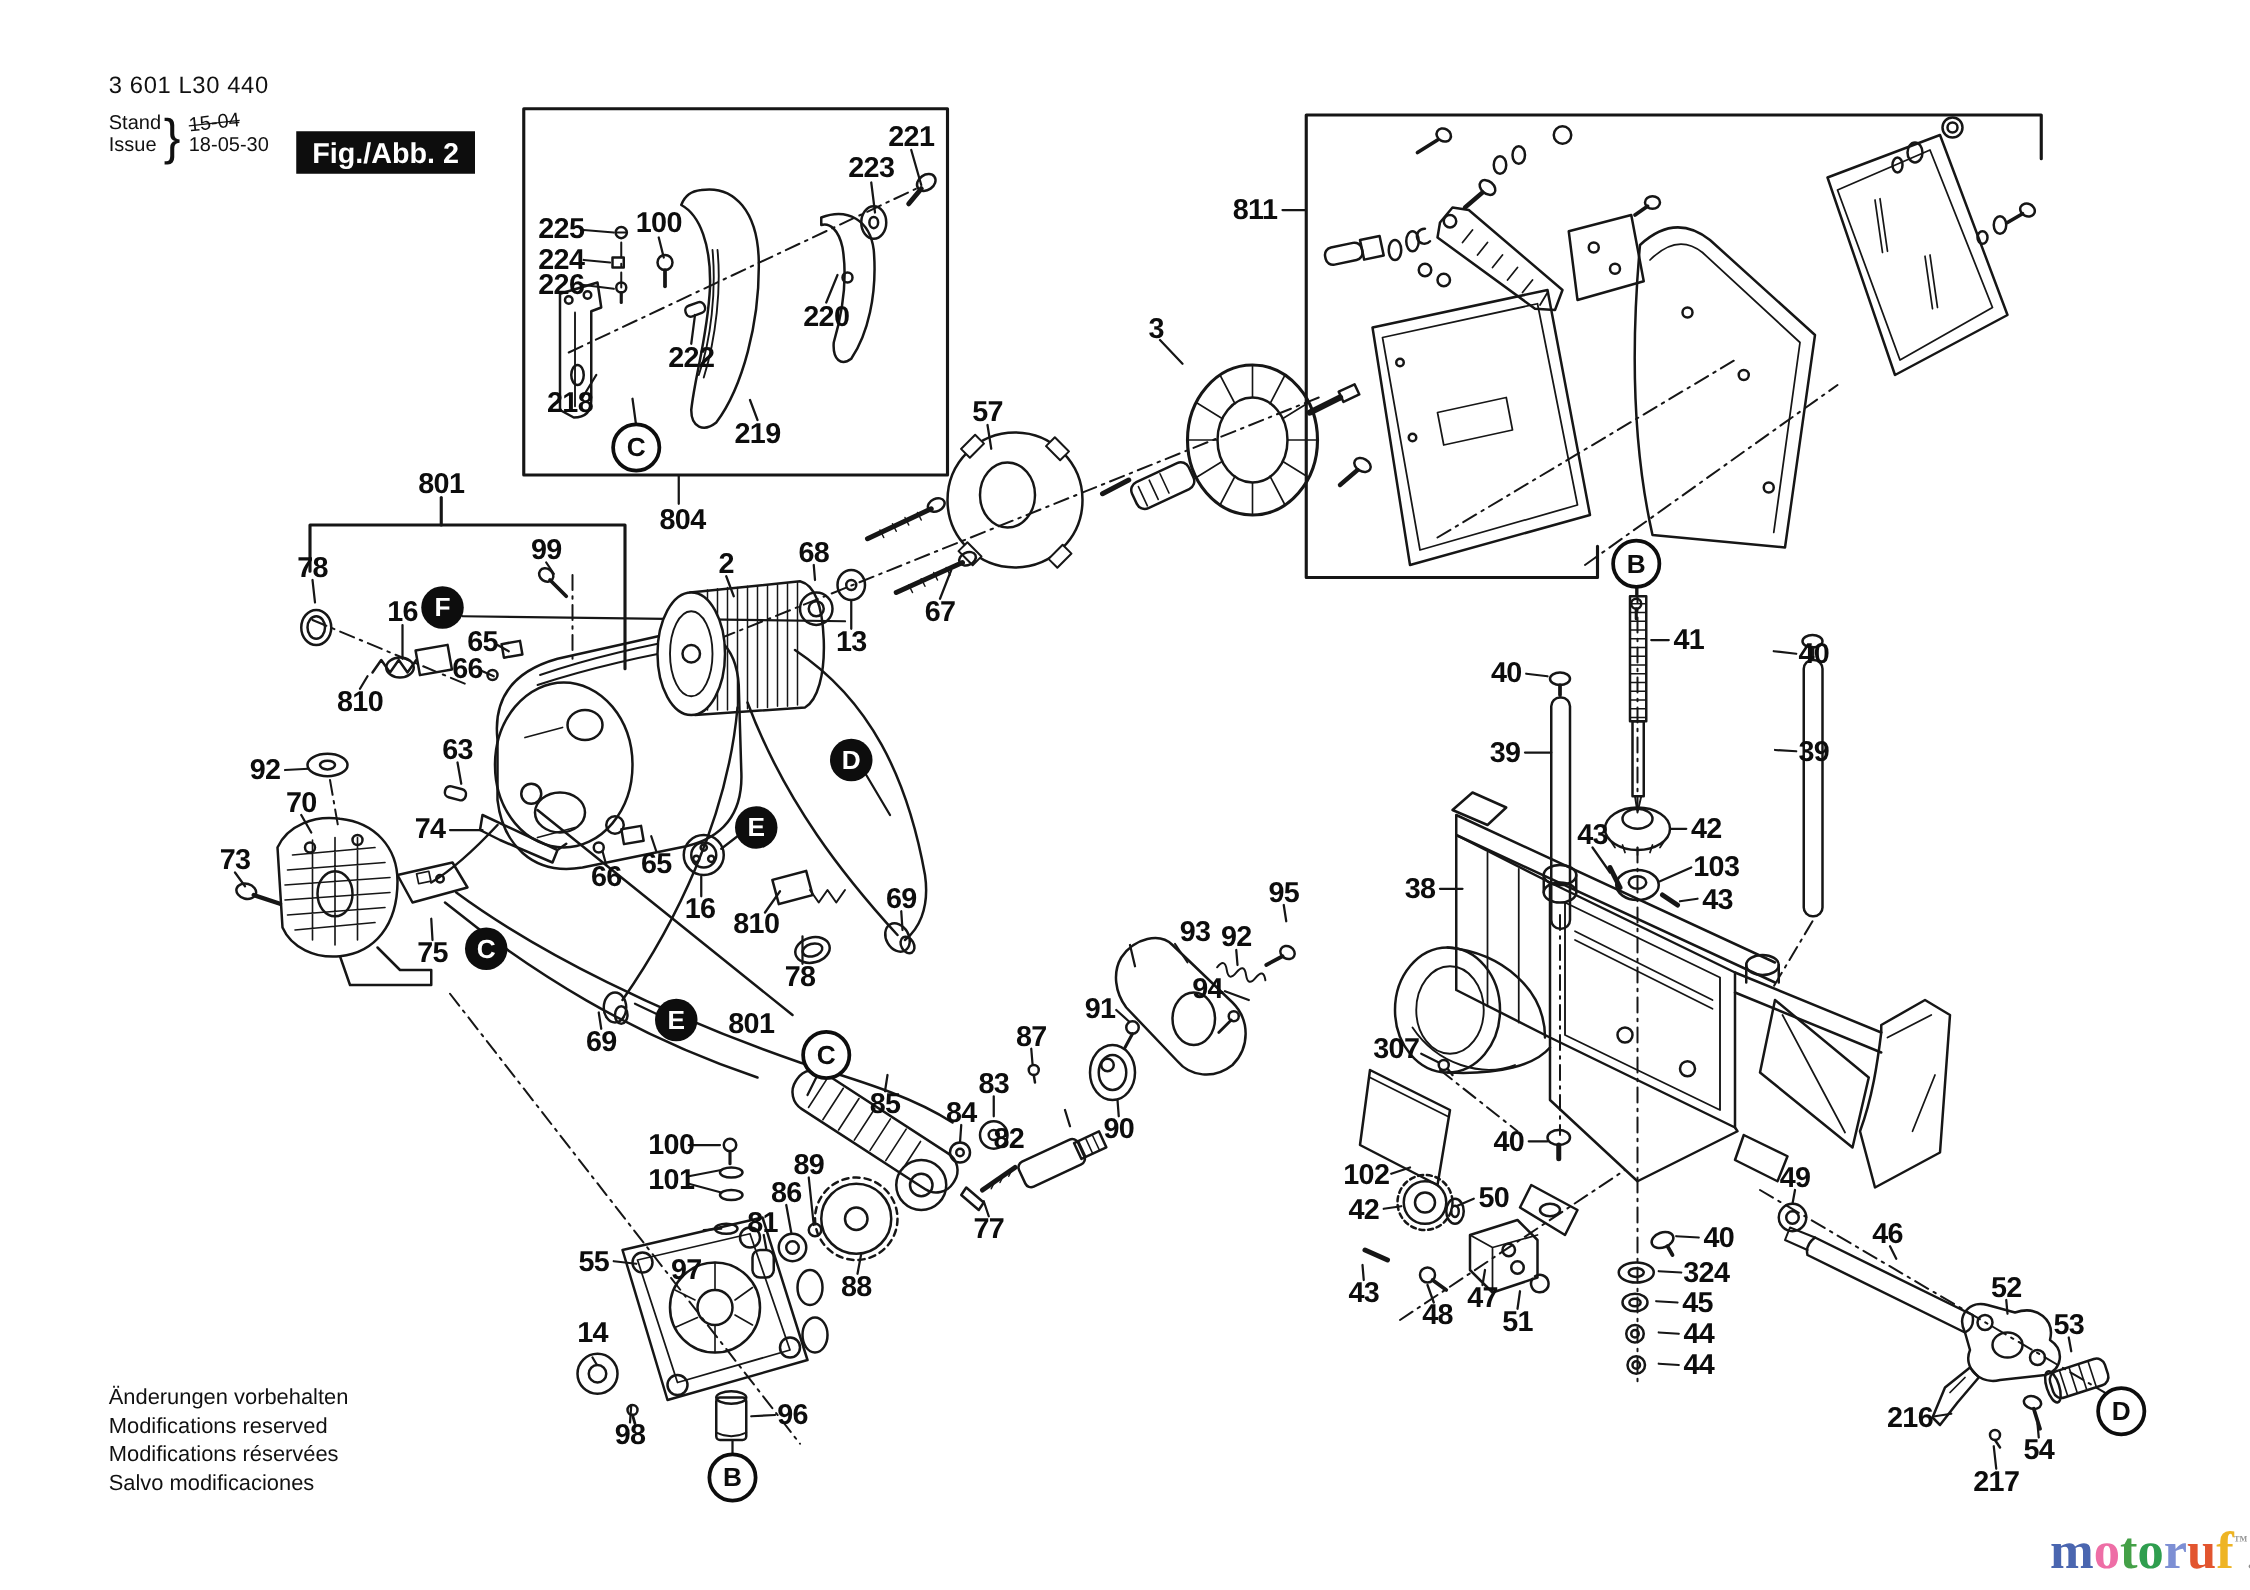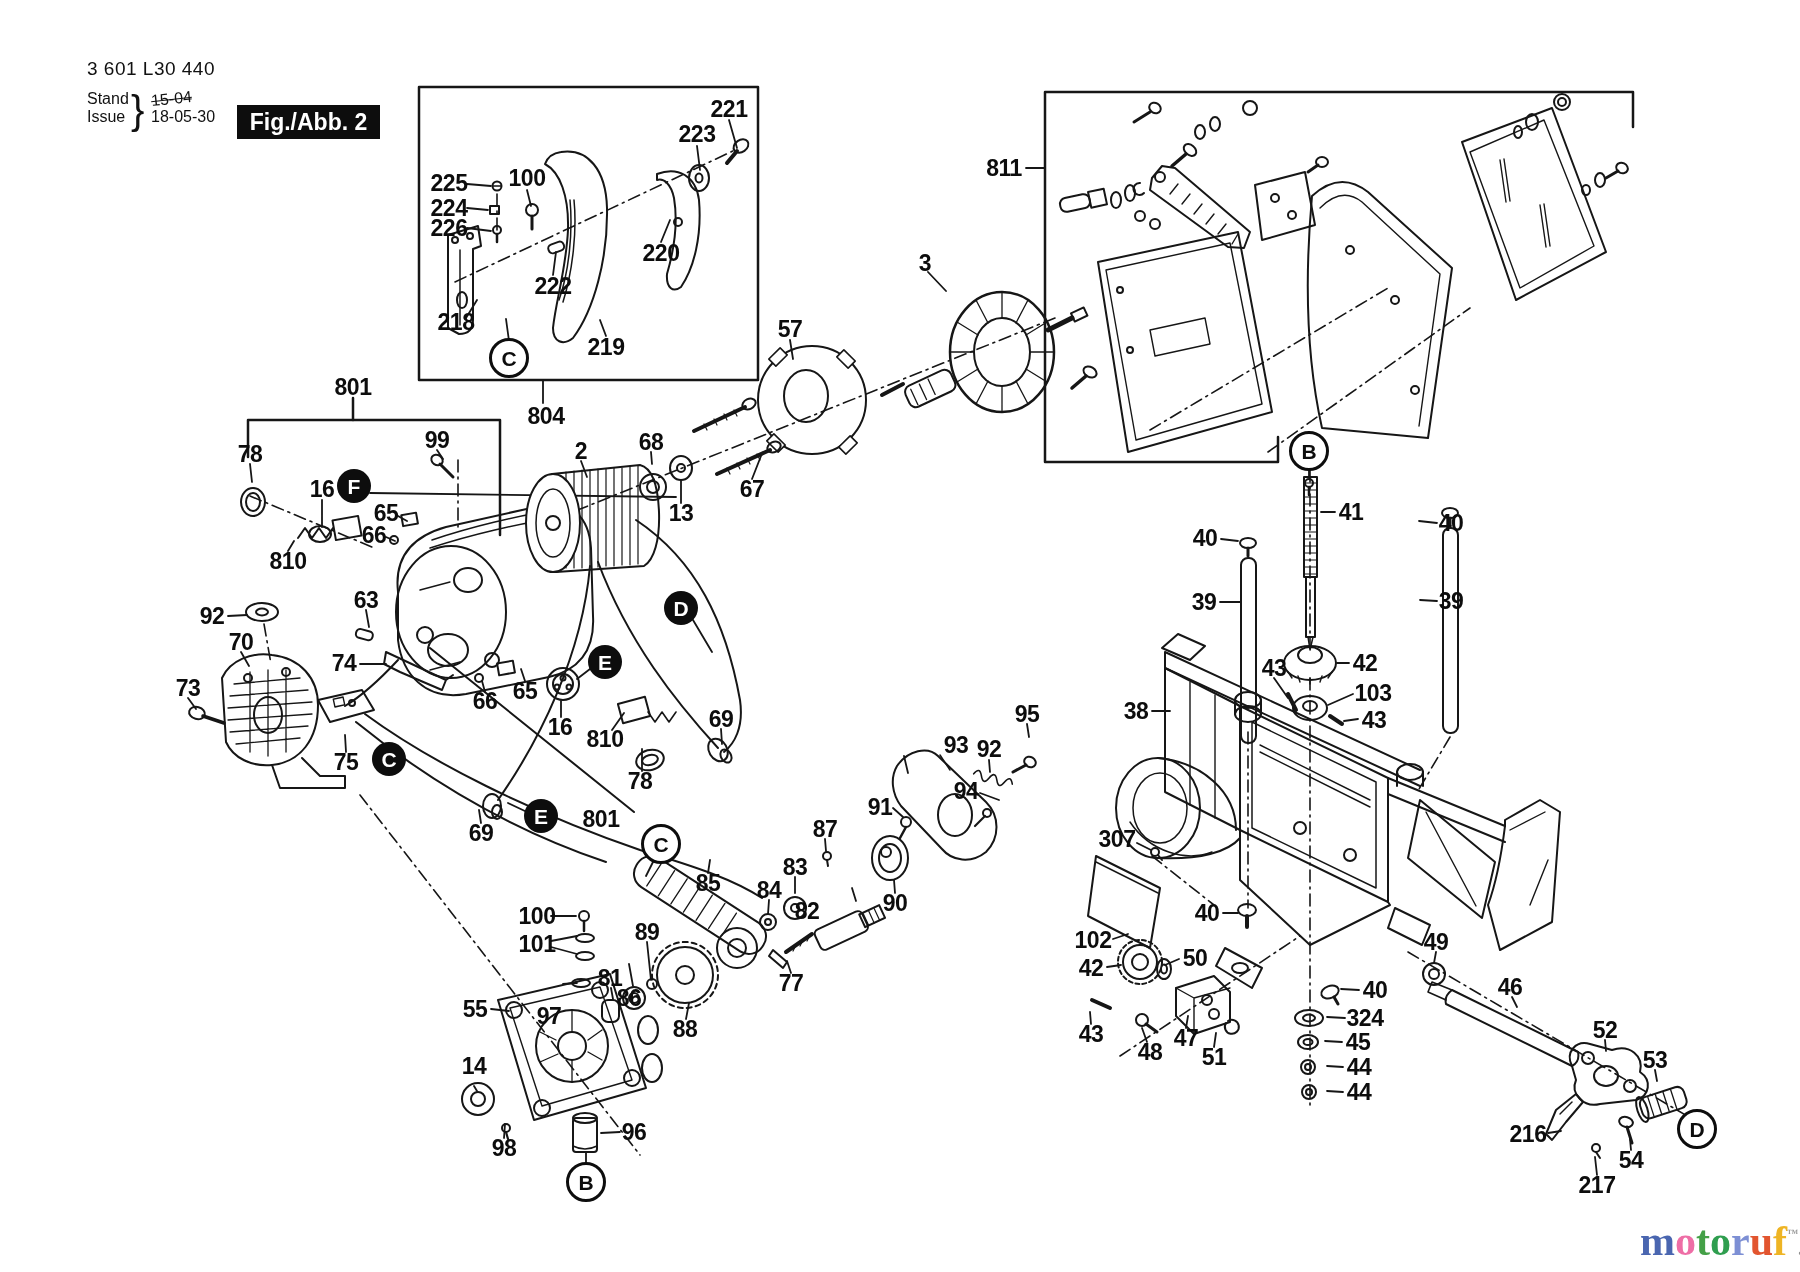--- a/index.html
+++ b/index.html
@@ -467,20 +467,26 @@
     </div>
     <div class="brace">}</div>
     <div class="dates">
       <div><span class="strike">15-04</span></div>
       <div>18-05-30</div>
     </div>
   </div>
 </div>
 <div class="figbadge">Fig./Abb. 2</div>
 
+<div class="footer">
+  <div>Änderungen vorbehalten</div>
+  <div>Modifications reserved</div>
+  <div>Modifications réservées</div>
+  <div>Salvo modificaciones</div>
+</div>
 
 <div>
 
 <div class="callout" style="left: 729px; top: 109px;"><span>221</span></div>
       <div class="callout" style="left: 697px; top: 134px;"><span>223</span></div>
       <div class="callout" style="left: 449px; top: 183px;"><span>225</span></div>
       <div class="callout" style="left: 527px; top: 178px;"><span>100</span></div>
       <div class="callout" style="left: 449px; top: 208px;"><span>224</span></div>
       <div class="callout" style="left: 449px; top: 228px;"><span>226</span></div>
       <div class="callout" style="left: 553px; top: 286px;"><span>222</span></div>
@@ -521,21 +527,21 @@
       <div class="callout" style="left: 966px; top: 791px;"><span>94</span></div>
       <div class="callout" style="left: 880px; top: 807px;"><span>91</span></div>
       <div class="callout" style="left: 825px; top: 829px;"><span>87</span></div>
       <div class="callout" style="left: 795px; top: 867px;"><span>83</span></div>
       <div class="callout" style="left: 769px; top: 890px;"><span>84</span></div>
       <div class="callout" style="left: 807px; top: 911px;"><span>82</span></div>
       <div class="callout" style="left: 895px; top: 903px;"><span>90</span></div>
       <div class="callout" style="left: 791px; top: 983px;"><span>77</span></div>
       <div class="callout" style="left: 708px; top: 883px;"><span>85</span></div>
       <div class="callout" style="left: 647px; top: 932px;"><span>89</span></div>
-      <div class="callout" style="left: 629px; top: 998px; text-align: center;"><span>86</span></div>
+      <div class="callout" style="left: 629px; top: 954px; text-align: center;"><span>86</span></div>
       <div class="callout" style="left: 537px; top: 916px;"><span>100</span></div>
       <div class="callout" style="left: 537px; top: 944px;"><span>101</span></div>
       <div class="callout" style="left: 549px; top: 1016px;"><span>97</span></div>
       <div class="callout" style="left: 610px; top: 978px;"><span>81</span></div>
       <div class="callout" style="left: 475px; top: 1009px;"><span>55</span></div>
       <div class="callout" style="left: 685px; top: 1029px;"><span>88</span></div>
       <div class="callout" style="left: 474px; top: 1066px;"><span>14</span></div>
       <div class="callout" style="left: 504px; top: 1148px; text-align: center;"><span>98</span></div>
       <div class="callout" style="left: 634px; top: 1132px;"><span>96</span></div>
       <div class="callout" style="left: 1004px; top: 168px;"><span>811</span></div>

